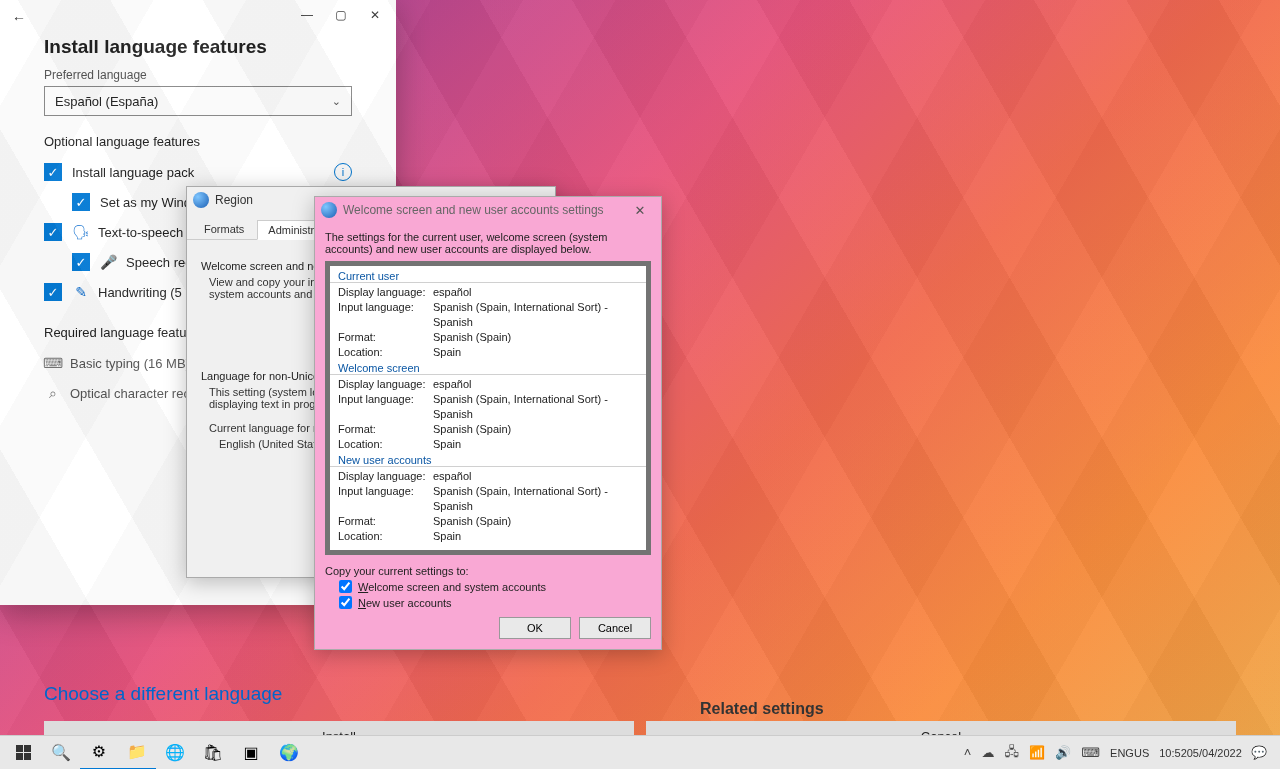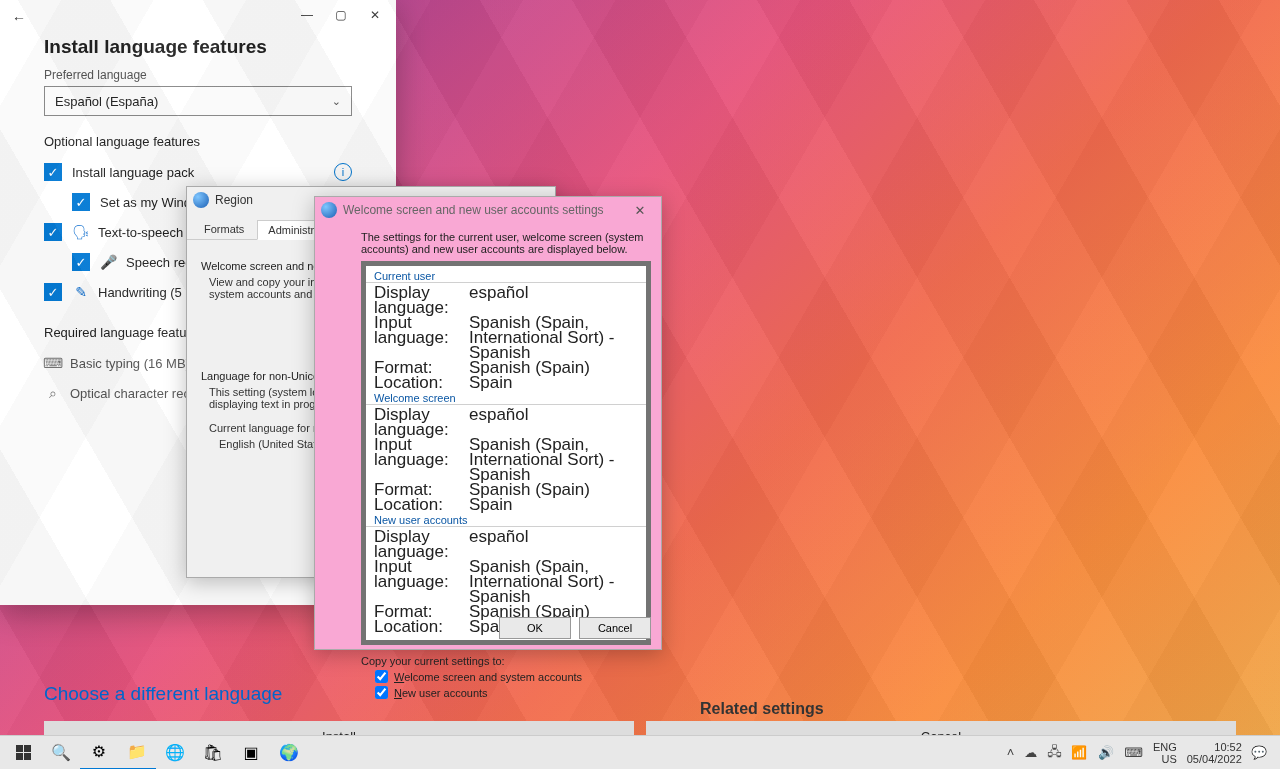--- a/index.html
+++ b/index.html
@@ -16,24 +16,24 @@
 
 #region{left:186px;top:186px;width:370px;height:392px;}
 .tabs{display:flex;border-bottom:1px solid #ccc;font-size:11px;padding:6px 6px 0 6px;gap:2px;}
 .tab{padding:3px 10px;border:1px solid transparent;color:#333;cursor:pointer;}
 .tab.active{background:#fff;border:1px solid #ccc;border-bottom:1px solid #fff;position:relative;top:1px;}
 .region-body{padding:10px 14px;font-size:11px;color:#222;}
 .region-body .section-title{margin-top:10px;}
 .region-body .indent{margin-left:8px;margin-top:4px;color:#333;}
 
 #welcome{left:314px;top:196px;width:348px;height:454px;background:#f9a8d4;}
-#welcome .body{padding:8px 10px;font-size:11px;color:#222;margin-left:36px;}
+#welcome .body{padding:8px 10px;font-size:11px;color:#222;}
 .groupbox{border:5px solid #737373;background:#fff;margin-top:6px;padding:2px 0 6px 0;}
 .group-head{color:#0b57a4;font-size:11px;padding:2px 8px 0 8px;border-bottom:1px solid #d0d0d0;margin-bottom:2px;}
-.row{display:flex;padding:0 8px;line-height:15px;font-size:17px;}
+.row{display:flex;padding:0 8px;line-height:15px;font-size:11px;}
 .row .k{width:95px;color:#222;}
 .row .v{flex:1;color:#222;}
 .copy-section{margin-top:10px;font-size:11px;}
 .cb{display:flex;align-items:center;margin:3px 0 0 14px;}
 .cb input{margin-right:6px;width:13px;height:13px;}
 .cb label u{text-decoration:underline;}
 .dlg-btns{position:absolute;right:10px;bottom:10px;display:flex;gap:8px;margin-left:36px;}
 .btn{min-width:72px;height:22px;font-size:11px;border:1px solid #999;background:#e9e9e9;cursor:pointer;}
 
 #lang{left:692px;top:115px;width:396px;height:605px;background:#fff;box-shadow:0 8px 30px rgba(0,0,0,.3);}
@@ -58,21 +58,21 @@
 .lang-btns .lbtn{flex:1;height:30px;background:#ddd;border:none;font-size:13px;color:#222;cursor:pointer;}
 
 .related{position:absolute;left:700px;top:700px;font-size:16px;font-weight:600;color:#333;}
 
 .taskbar{position:absolute;left:0;right:0;bottom:0;height:34px;background:#e8e8e8;display:flex;align-items:center;padding:0 4px;border-top:1px solid #ccc;}
 .taskbar .tbtn{width:38px;height:34px;display:flex;align-items:center;justify-content:center;cursor:pointer;}
 .taskbar .tbtn.active{border-bottom:2px solid #0078d4;}
 .taskbar .winlogo{display:grid;grid-template-columns:7px 7px;grid-template-rows:7px 7px;gap:1px;}
 .taskbar .winlogo span{background:#333;}
 .taskbar .tray{margin-left:auto;display:flex;align-items:center;gap:10px;font-size:11px;color:#333;padding-right:8px;}
-.taskbar .tray .col{display:flex;flex-direction:column;align-items:flex-end;line-height:12px;}
+.taskbar .tray .col{display:flex;flex-direction:row;align-items:flex-end;line-height:12px;}
 .tray-icon{font-size:13px;color:#444;}
 </style>
 </head>
 <body>
 <div class="desktop-overlay"></div>
 
 <div id="region" class="win">
   <div class="titlebar">
     <div class="icon"></div>
     <span>Region</span>

